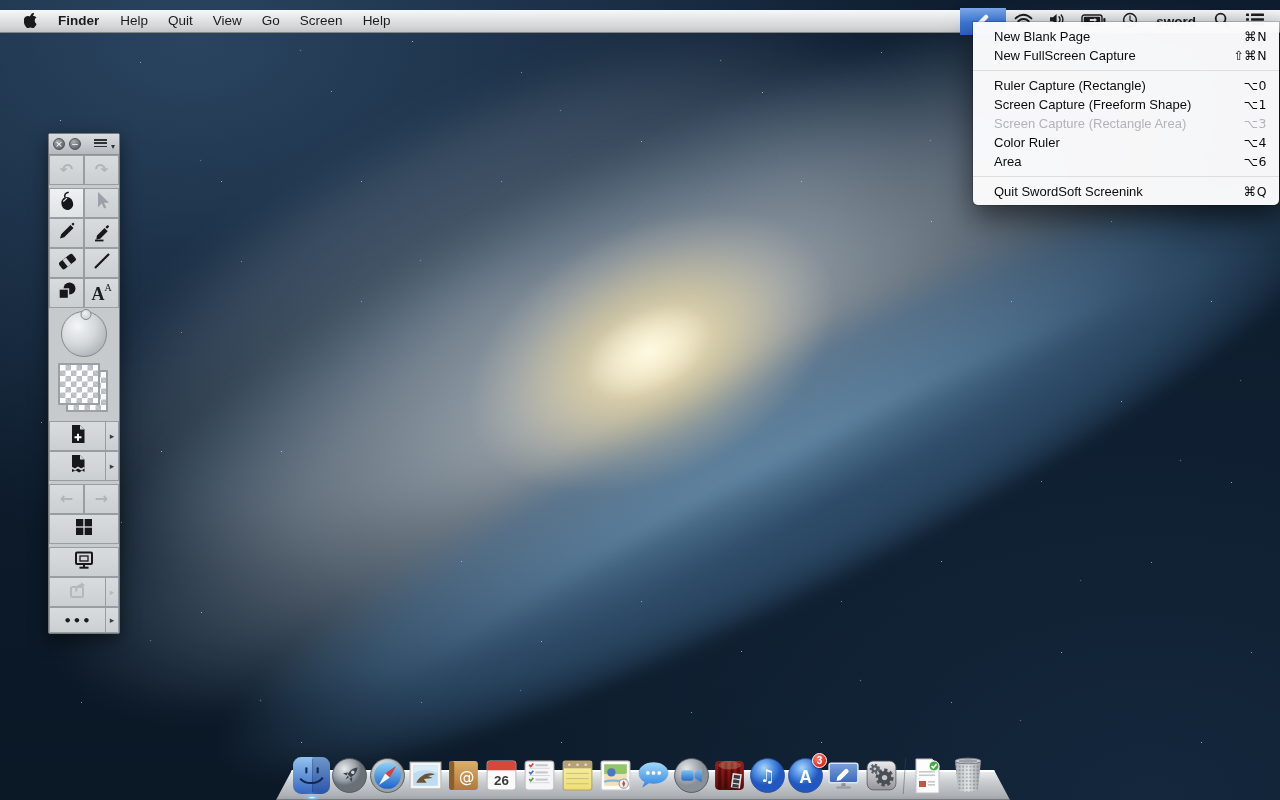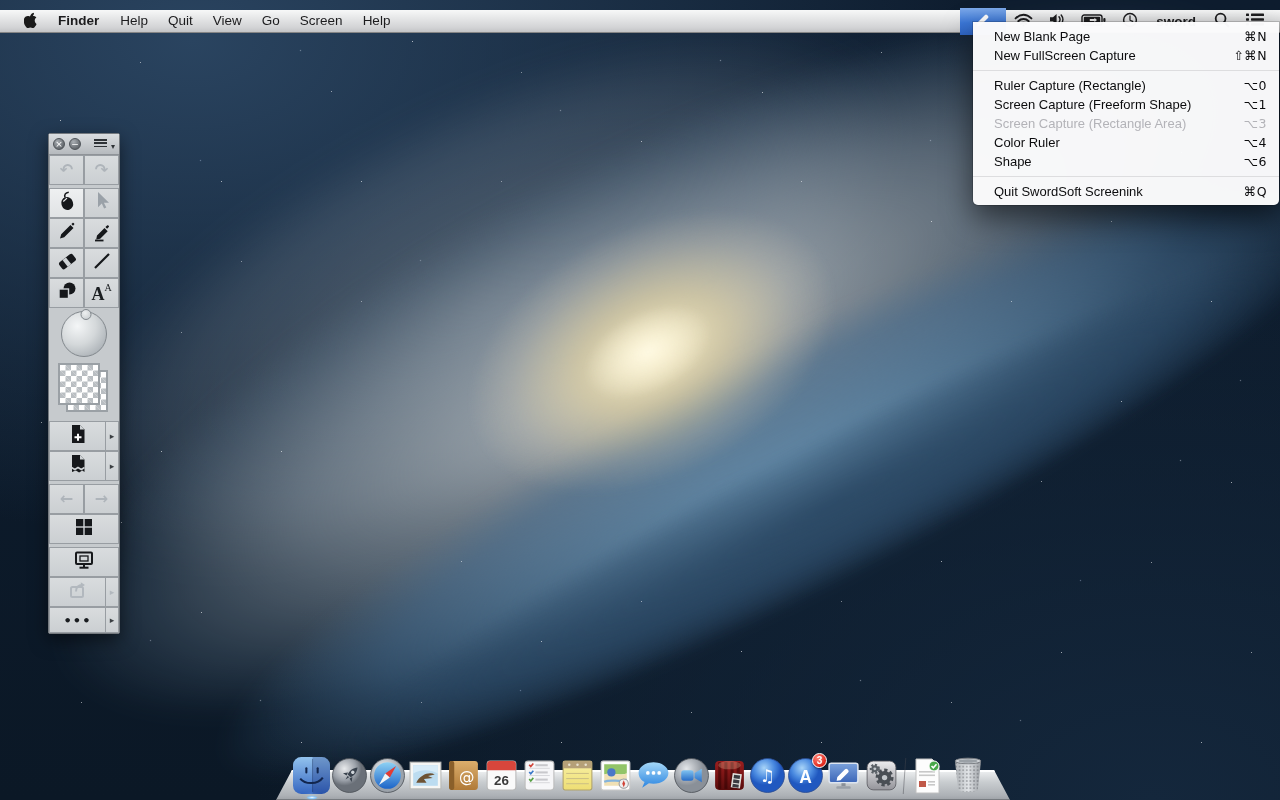--- a/index.html
+++ b/index.html
@@ -230,21 +230,21 @@
       </div>
     <div class="mi disabled">
         <span class="mi-label">Screen Capture (Rectangle Area)</span>
         <span class="mi-key">⌥3</span>
       </div>
     <div class="mi">
         <span class="mi-label">Color Ruler</span>
         <span class="mi-key">⌥4</span>
       </div>
     <div class="mi">
-        <span class="mi-label">Shape</span>
+        <span class="mi-label">Area</span>
         <span class="mi-key">⌥6</span>
       </div>
     <div class="msep"></div>
     <div class="mi">
         <span class="mi-label">Quit SwordSoft Screenink</span>
         <span class="mi-key">⌘Q</span>
       </div>
   </div>
 
   <div class="palette">

